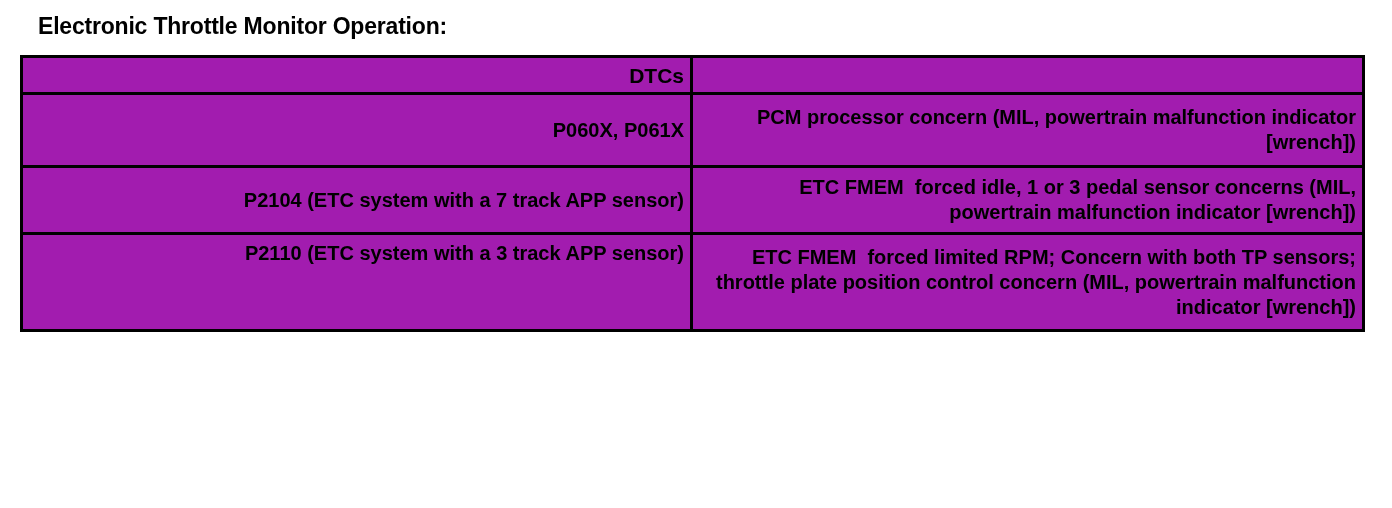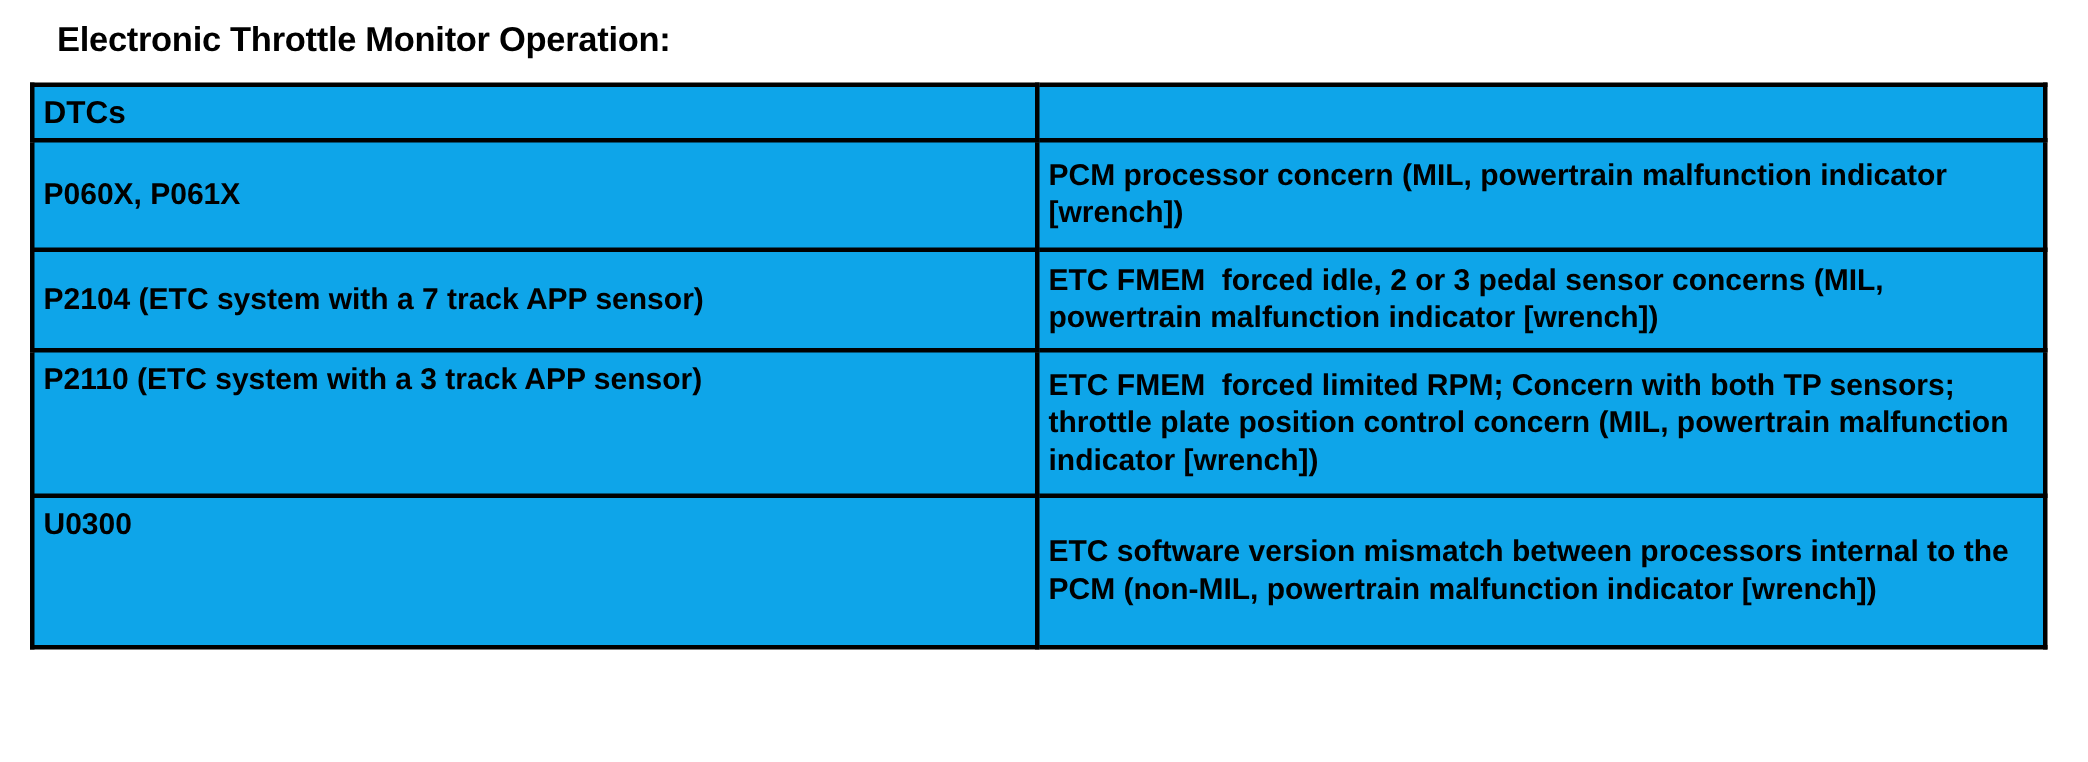--- a/index.html
+++ b/index.html
@@ -51,25 +51,25 @@
     table-layout: fixed;
     background: #ffffff;
   }
 
   table.dtc-table col.col-dtc   { width: 670px; }
   table.dtc-table col.col-desc  { width: 672px; }
 
   table.dtc-table th,
   table.dtc-table td {
     border: 3px solid #000000;
-    text-align: left;
+    text-align: right;
     font-size: 20px;
     line-height: 25px;
     padding: 0 6px;
-    background: #0ea5e9;
+    background: #a21caf;
     color: #000000;
   }
 
   
   table.dtc-table thead th {
     height: 34px;
     font-weight: bold;
     font-size: 21px;
     vertical-align: middle;
   }
@@ -128,40 +128,32 @@
           <td class="desc-cell">
             <span class="cell-text">PCM processor concern (MIL, powertrain malfunction indicator [wrench])</span>
           </td>
         </tr>
 
         <tr class="r2">
           <td class="dtc-cell">
             <span class="cell-text">P2104 (ETC system with a 7 track APP sensor)</span>
           </td>
           <td class="desc-cell">
-            <span class="cell-text">ETC FMEM  forced idle, 2 or 3 pedal sensor concerns (MIL, powertrain malfunction indicator [wrench])</span>
+            <span class="cell-text">ETC FMEM  forced idle, 1 or 3 pedal sensor concerns (MIL, powertrain malfunction indicator [wrench])</span>
           </td>
         </tr>
 
 
         <tr class="r4 tall">
           <td class="dtc-cell">
             <span class="cell-text">P2110 (ETC system with a 3 track APP sensor)</span>
           </td>
           <td class="desc-cell">
             <span class="cell-text">ETC FMEM  forced limited RPM; Concern with both TP sensors; throttle plate position control concern (MIL, powertrain malfunction indicator [wrench])</span>
           </td>
         </tr>
 
-        <tr class="r5 tall">
-          <td class="dtc-cell">
-            <span class="cell-text">U0300</span>
-          </td>
-          <td class="desc-cell">
-            <span class="cell-text">ETC software version mismatch between processors internal to the PCM (non-MIL, powertrain malfunction indicator [wrench])</span>
-          </td>
-        </tr>
 
       </tbody>
     </table>
   </div>
 
 </div>
 
 </body></html>

